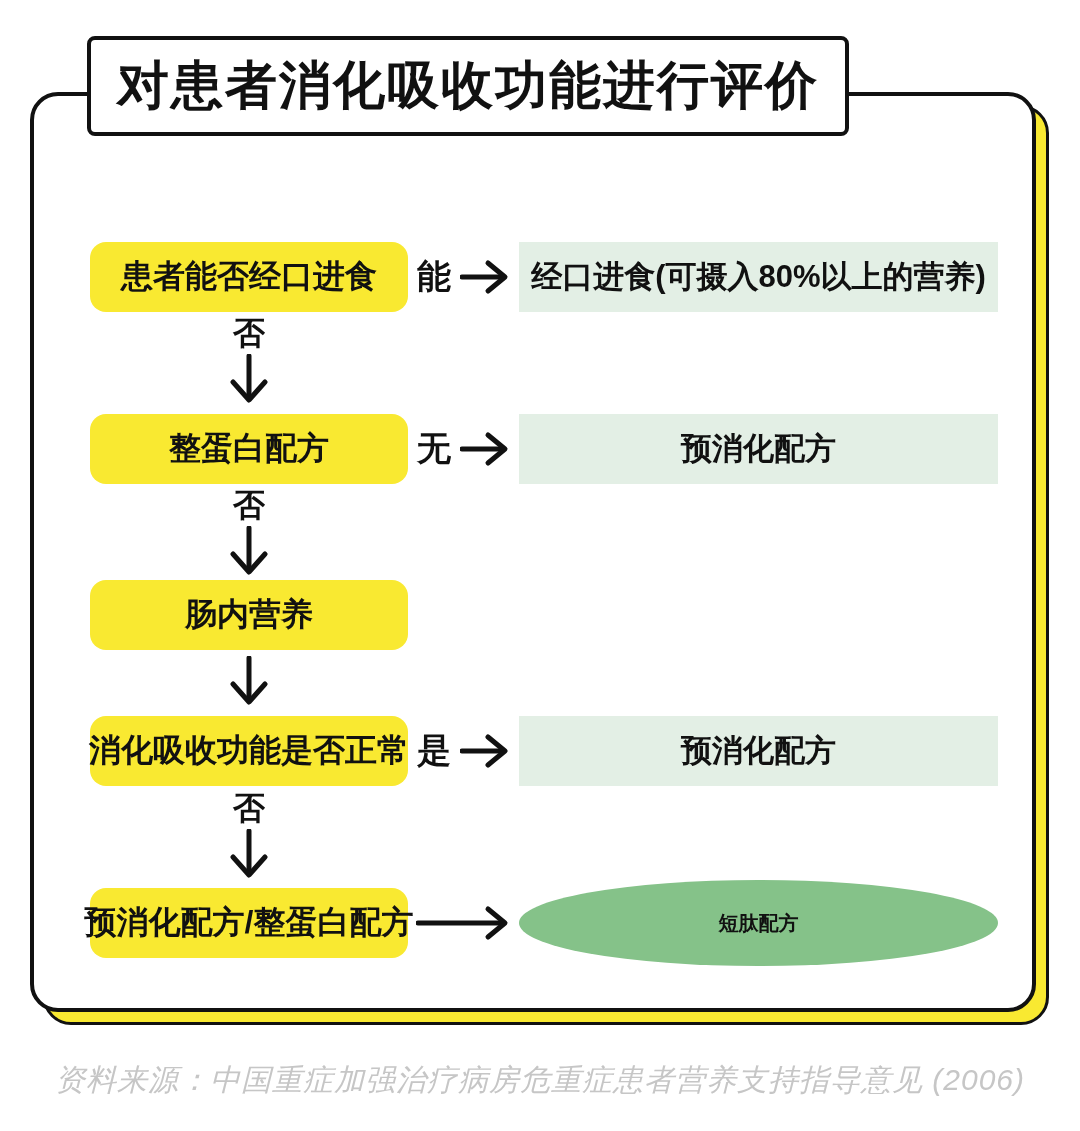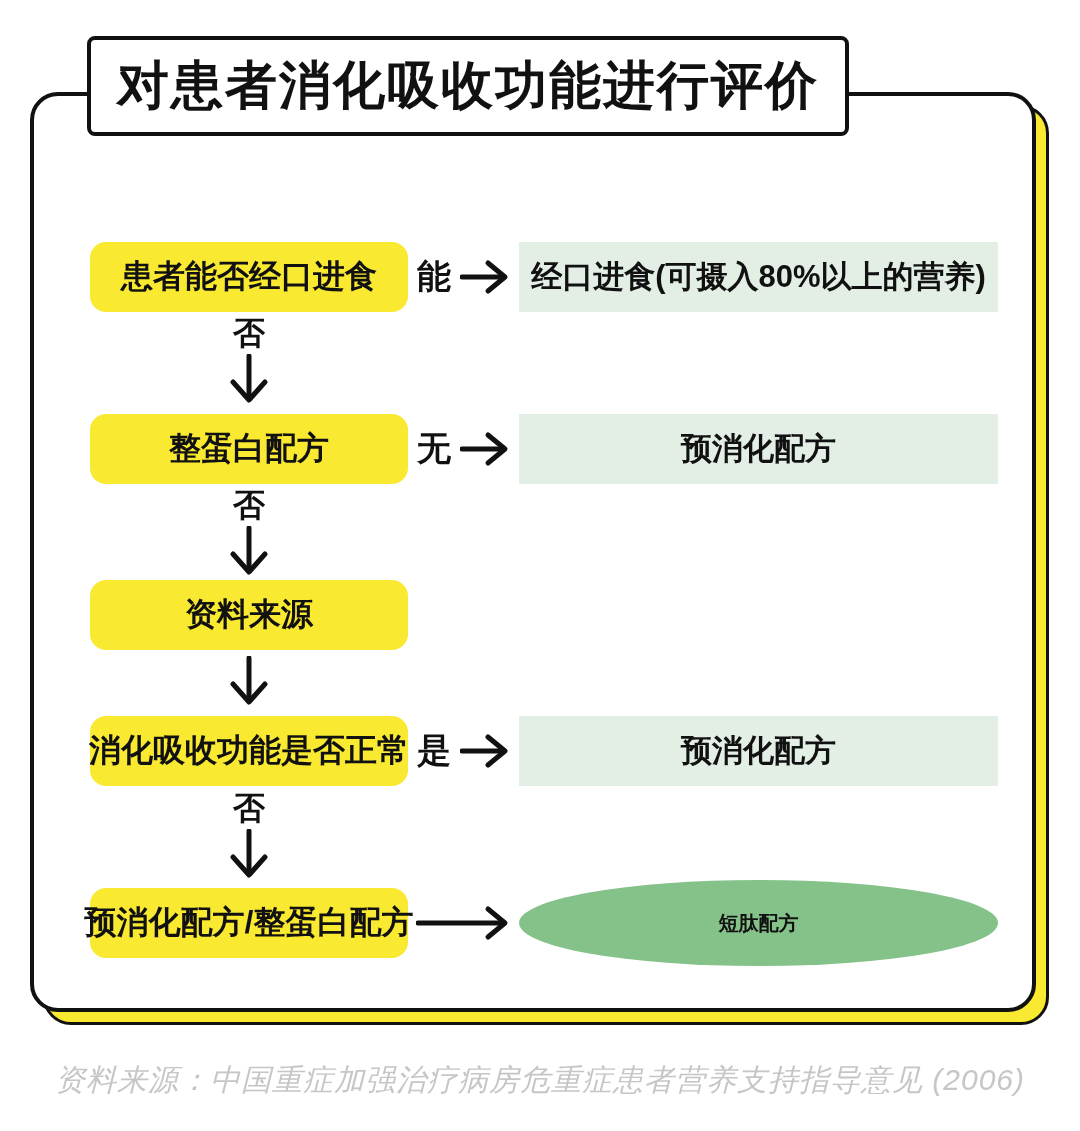--- a/index.html
+++ b/index.html
@@ -135,21 +135,21 @@
 </div>
 <div class="abs rbox r2">预消化配方</div>
 <div class="abs dlabel dl2">否</div>
 <div class="abs darrow da2">
   <svg width="44" height="50" viewBox="0 0 44 50">
     <line x1="22" y1="2" x2="22" y2="44" stroke="#111" stroke-width="5" stroke-linecap="round"></line>
     <polyline points="6,28 22,46 38,28" fill="none" stroke="#111" stroke-width="5" stroke-linecap="round" stroke-linejoin="round"></polyline>
   </svg>
 </div>
 
-<div class="abs qbox q3">资料来源</div>
+<div class="abs qbox q3">肠内营养</div>
 <div class="abs darrow da3">
   <svg width="44" height="50" viewBox="0 0 44 50">
     <line x1="22" y1="2" x2="22" y2="44" stroke="#111" stroke-width="5" stroke-linecap="round"></line>
     <polyline points="6,28 22,46 38,28" fill="none" stroke="#111" stroke-width="5" stroke-linecap="round" stroke-linejoin="round"></polyline>
   </svg>
 </div>
 
 <div class="abs qbox q4">消化吸收功能是否正常</div>
 <div class="abs branch b4">是</div>
 <div class="abs harrow h4">

